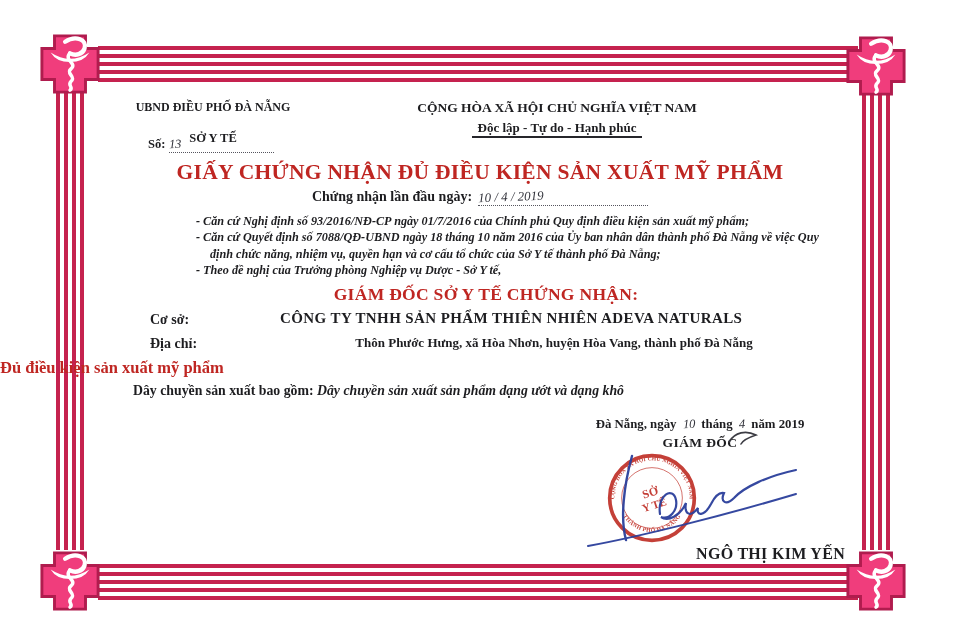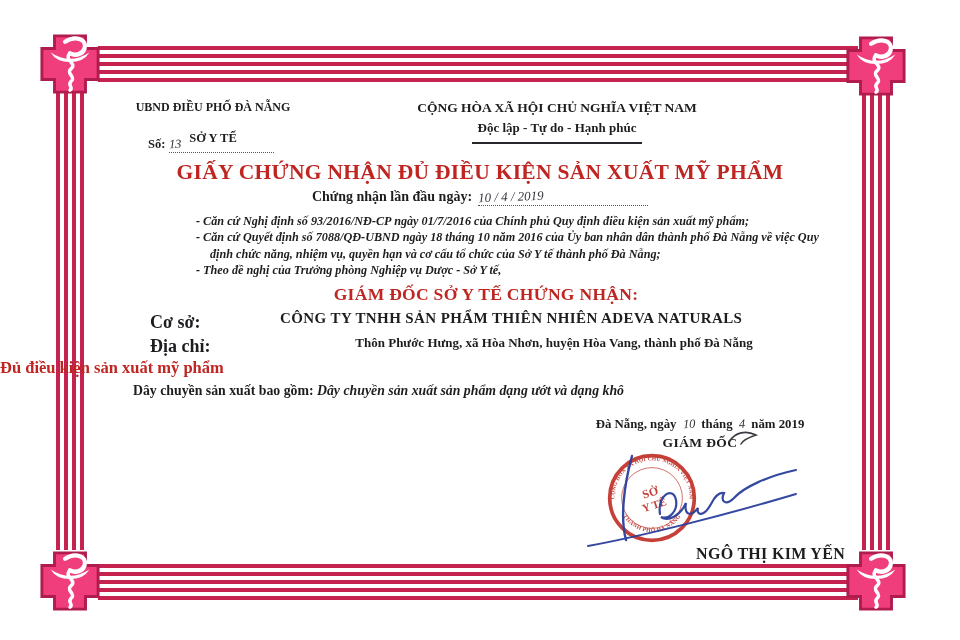--- a/index.html
+++ b/index.html
@@ -33,33 +33,33 @@
   
   .hdr-left{position:absolute;left:118px;top:100px;width:190px;text-align:center;line-height:1.25;}
   .hdr-left .org{font-weight:bold;font-size:12px;}
   .hdr-left .dept{font-weight:bold;font-size:12.5px;margin-top:16px;}
   .numline{position:absolute;left:148px;top:137px;font-weight:bold;font-size:12.5px;}
   .dotted{display:inline-block;border-bottom:1.6px dotted #55555e;text-align:left;}
   .num-dotted{width:105px;margin-left:4px;}
   .handwritten{font-style:italic;color:#33343c;font-weight:normal;display:inline-block;transform:rotate(-2deg);}
   .hdr-right{position:absolute;left:392px;top:99px;width:330px;text-align:center;line-height:1.3;}
   .hdr-right .nat{font-weight:bold;font-size:13.5px;}
-  .hdr-right .motto{display:inline-block;font-weight:bold;font-size:13px;border-bottom:2px solid #26262b;padding:0 6px 6px 6px;margin-top:1px;}
+  .hdr-right .motto{display:inline-block;font-weight:bold;font-size:13px;border-bottom:2px solid #26262b;padding:0 6px 0 6px;margin-top:1px;}
 
   .title{position:absolute;left:0;top:160px;width:100%;text-align:center;
     font-weight:bold;font-size:21.5px;color:var(--accent-red);letter-spacing:.3px;}
   .first-issue{position:absolute;left:0;top:189px;width:100%;text-align:center;font-size:14px;font-weight:bold;}
   .date-dotted{width:170px;margin-left:6px;font-size:13px;}
 
   .legal{position:absolute;left:196px;top:213px;width:632px;font-size:12.2px;font-weight:bold;font-style:italic;line-height:16.4px;}
   .legal div{padding-left:14px;text-indent:-14px;}
 
   .proclamation{position:absolute;left:0;top:284px;width:100%;text-align:center;
     font-weight:bold;font-size:17.5px;color:var(--accent-red);letter-spacing:.3px;padding-left:6px;}
-  .row-label{position:absolute;left:150px;font-weight:bold;font-size:18px;text-align:center;}
+  .row-label{position:absolute;left:150px;font-weight:bold;font-size:14px;text-align:center;}
   .facility-label{top:312px;}
   .address-label{top:336px;}
   .facility-value{position:absolute;left:280px;top:310px;width:548px;font-weight:bold;font-size:15px;letter-spacing:.4px;}
   .address-value{position:absolute;left:280px;top:335px;width:548px;text-align:center;font-weight:bold;font-size:13px;}
   .qualification{position:absolute;left:0;top:358px;width:100%;text-align:left;
     font-weight:bold;font-size:16.5px;color:var(--accent-red);}
   .production{position:absolute;left:133px;top:383px;width:700px;font-weight:bold;font-size:13.8px;}
   .production .pl-value{font-style:italic;}
 
   .sign-block{position:absolute;left:555px;top:417px;width:290px;text-align:center;}

